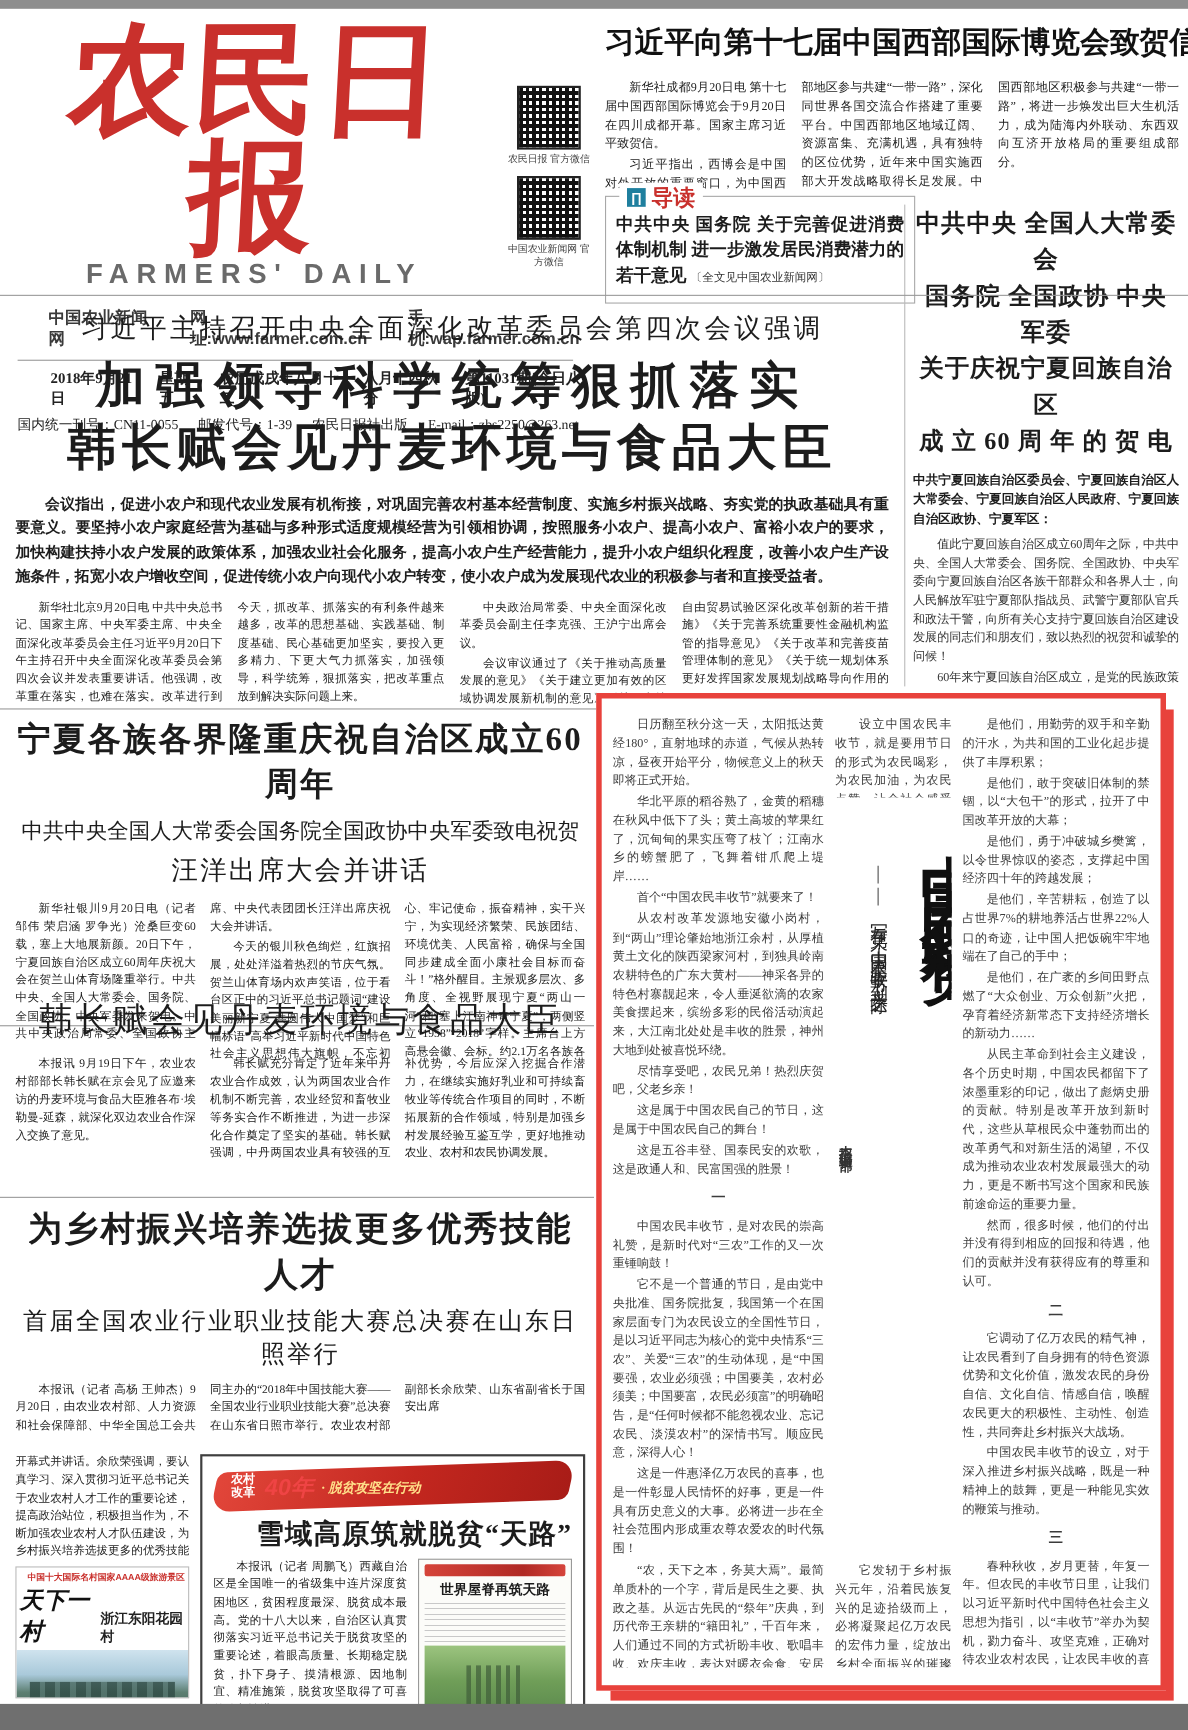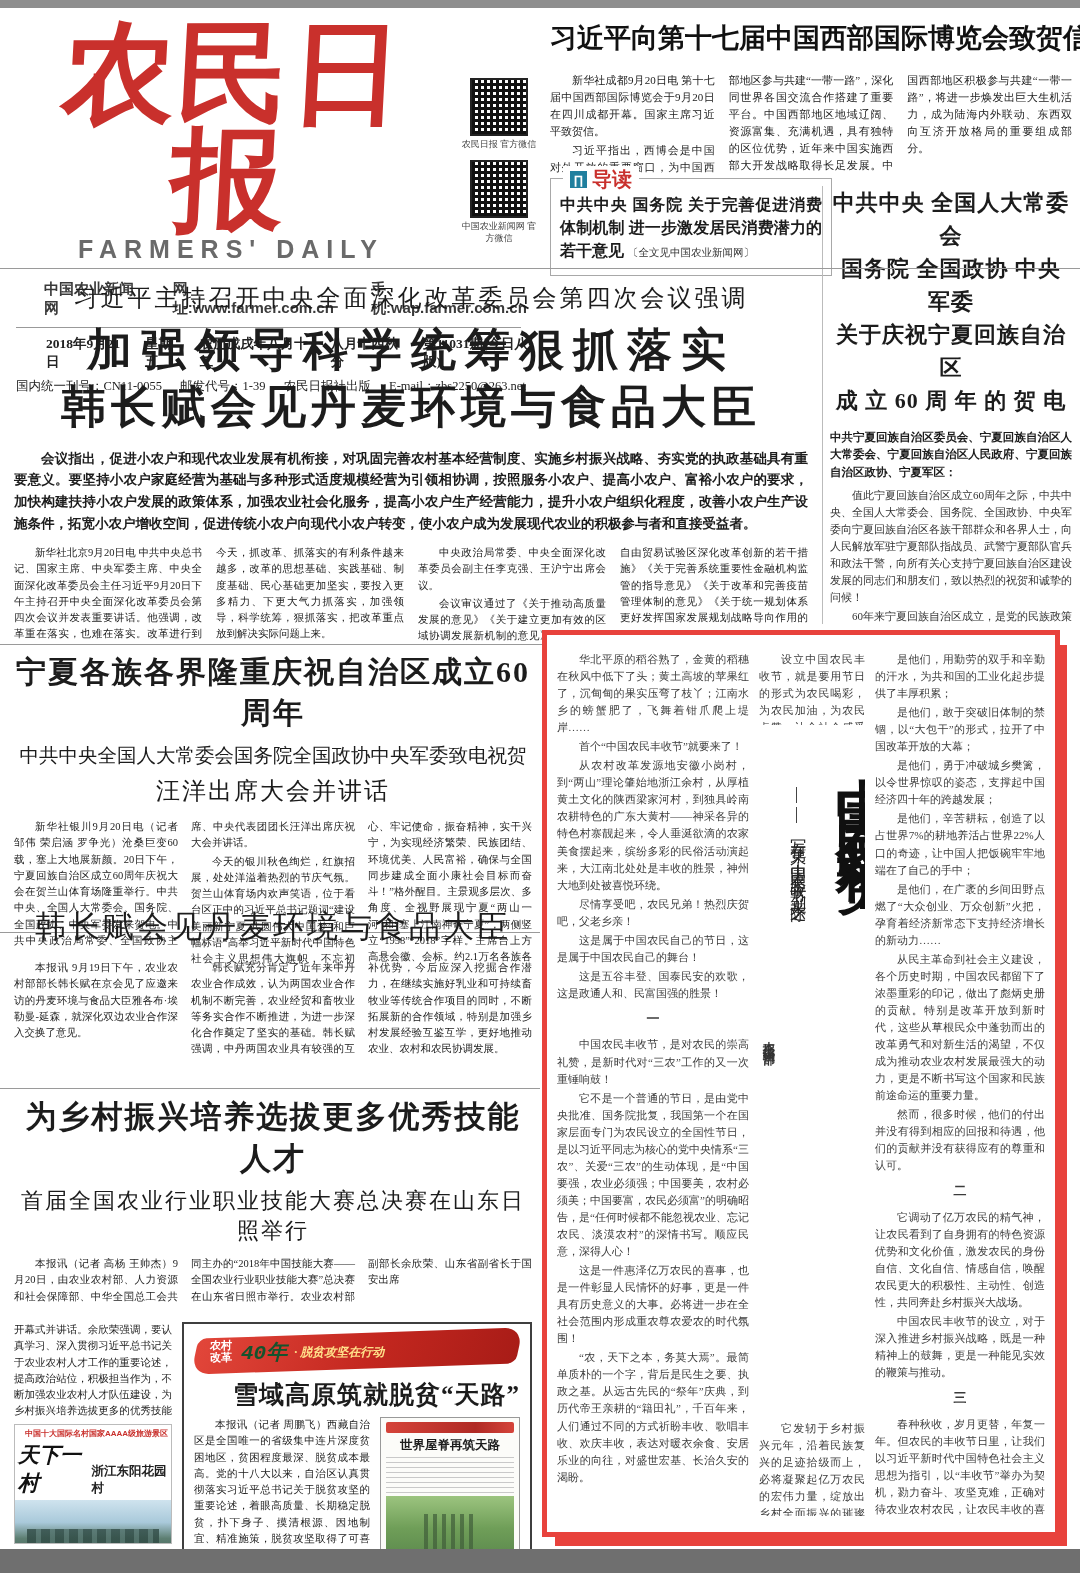--- a/index.html
+++ b/index.html
@@ -92,21 +92,21 @@
             font-size:8px;display:flex;align-items:center;justify-content:center;}
   .ad2-region{color:#d2312b;font-weight:900;font-size:12px;margin-left:auto;}
 
   
   .tibet{flex:1;border:2px solid #3f3f3f;padding:6px 10px 8px;position:relative;background:#fff;}
   .ribbon{position:relative;height:42px;margin:0 2px 2px;}
   .ribbon-sw{position:absolute;inset:3px 0;background:linear-gradient(100deg,#e2463a 0%,#c3271f 55%,#a81c17 100%);
              transform:skewX(-14deg) rotate(-2deg);border-radius:8px 18px 8px 18px;}
   .ribbon-txt{position:relative;z-index:1;display:flex;align-items:center;gap:7px;padding:8px 14px 0;}
   .rb1{color:#fff;font-weight:900;font-size:11px;line-height:1.05;width:24px;}
-  .rb2{color:#14532d;font-weight:900;font-style:italic;font-size:21px;font-family:Liberation Mono, monospace;}
+  .rb2{color:#ef4444;font-weight:900;font-style:italic;font-size:21px;font-family:Liberation Sans, sans-serif;}
   .rb3{color:#ffe08a;font-weight:bold;font-style:italic;font-size:12px;}
   .tibet-h{text-align:right;font-weight:700;font-size:25px;letter-spacing:1px;margin:6px 0 6px;}
   .tibet-body{display:flex;gap:10px;}
   .tibet-text{width:176px;font-size:10.5px;height:268px;overflow:hidden;}
   .thumb{flex:1;border:1px solid #999;background:#fcfcf9;padding:4px 5px;}
   .thumb-ribbon{height:11px;border-radius:2px;background:linear-gradient(90deg,#d5443a,#b02a24 70%,#d5443a);}
   .thumb-title{font-weight:bold;font-size:12.5px;text-align:center;margin:4px 0 3px;}
   .t-lines{height:36px;background:repeating-linear-gradient(0deg,#c9c9c9 0 1px,transparent 1px 5px);}
   .t-photo{height:72px;margin:3px 0;background:linear-gradient(180deg,#9cc47f 0%,#6f9e58 45%,#55824a 100%);position:relative;}
   .t-photo::after{content:"";position:absolute;left:30%;top:25%;width:40%;height:55%;
@@ -300,20 +300,21 @@
 
           </div>
         </div>
       </div>
     </div>
   </div>
 
   <div class="tribute">
     <div class="tb-col tb-left">
       <div>
+          <p>日历翻至秋分这一天，太阳抵达黄经180°，直射地球的赤道，气候从热转凉，昼夜开始平分，物候意义上的秋天即将正式开始。</p>
           <p>华北平原的稻谷熟了，金黄的稻穗在秋风中低下了头；黄土高坡的苹果红了，沉甸甸的果实压弯了枝丫；江南水乡的螃蟹肥了，飞舞着钳爪爬上堤岸……</p>
           <p>首个“中国农民丰收节”就要来了！</p>
           <p>从农村改革发源地安徽小岗村，到“两山”理论肇始地浙江余村，从厚植黄土文化的陕西梁家河村，到独具岭南农耕特色的广东大黄村——神采各异的特色村寨靓起来，令人垂涎欲滴的农家美食摆起来，缤纷多彩的民俗活动演起来，大江南北处处是丰收的胜景，神州大地到处被喜悦环绕。</p>
           <p>尽情享受吧，农民兄弟！热烈庆贺吧，父老乡亲！</p>
           <p>这是属于中国农民自己的节日，这是属于中国农民自己的舞台！</p>
           <p>这是五谷丰登、国泰民安的欢歌，这是政通人和、民富国强的胜景！</p>
         </div>
       <div class="tb-div">一</div>
       <div>
           <p>中国农民丰收节，是对农民的崇高礼赞，是新时代对“三农”工作的又一次重锤响鼓！</p>

